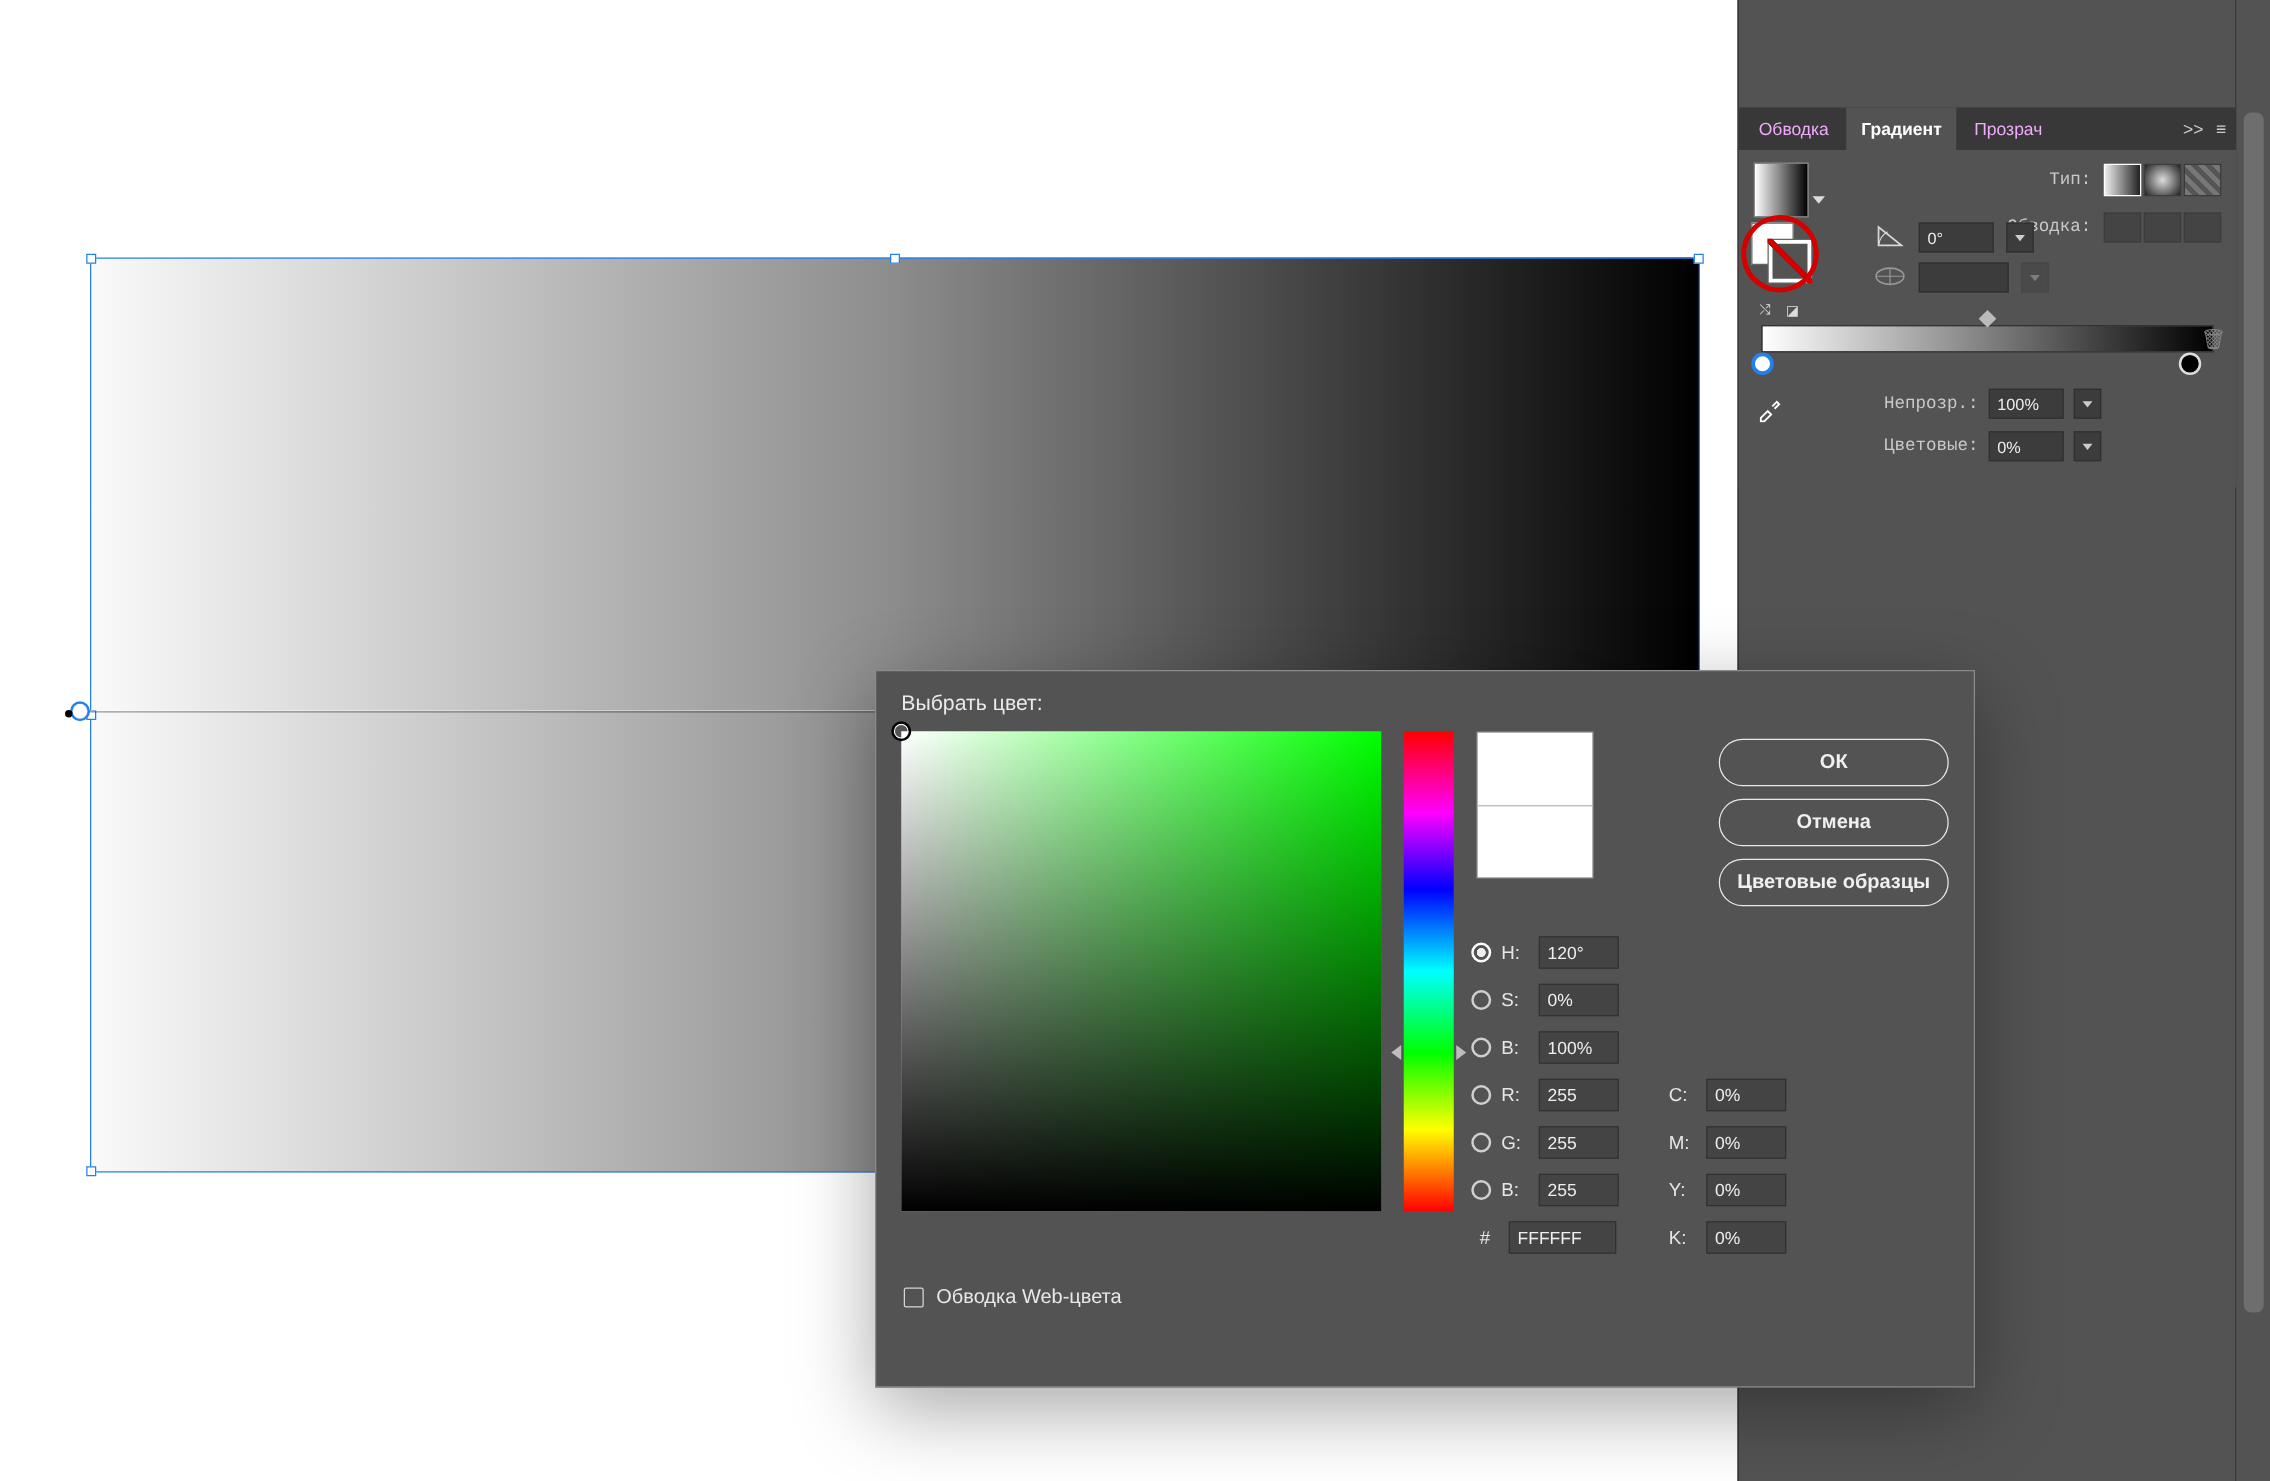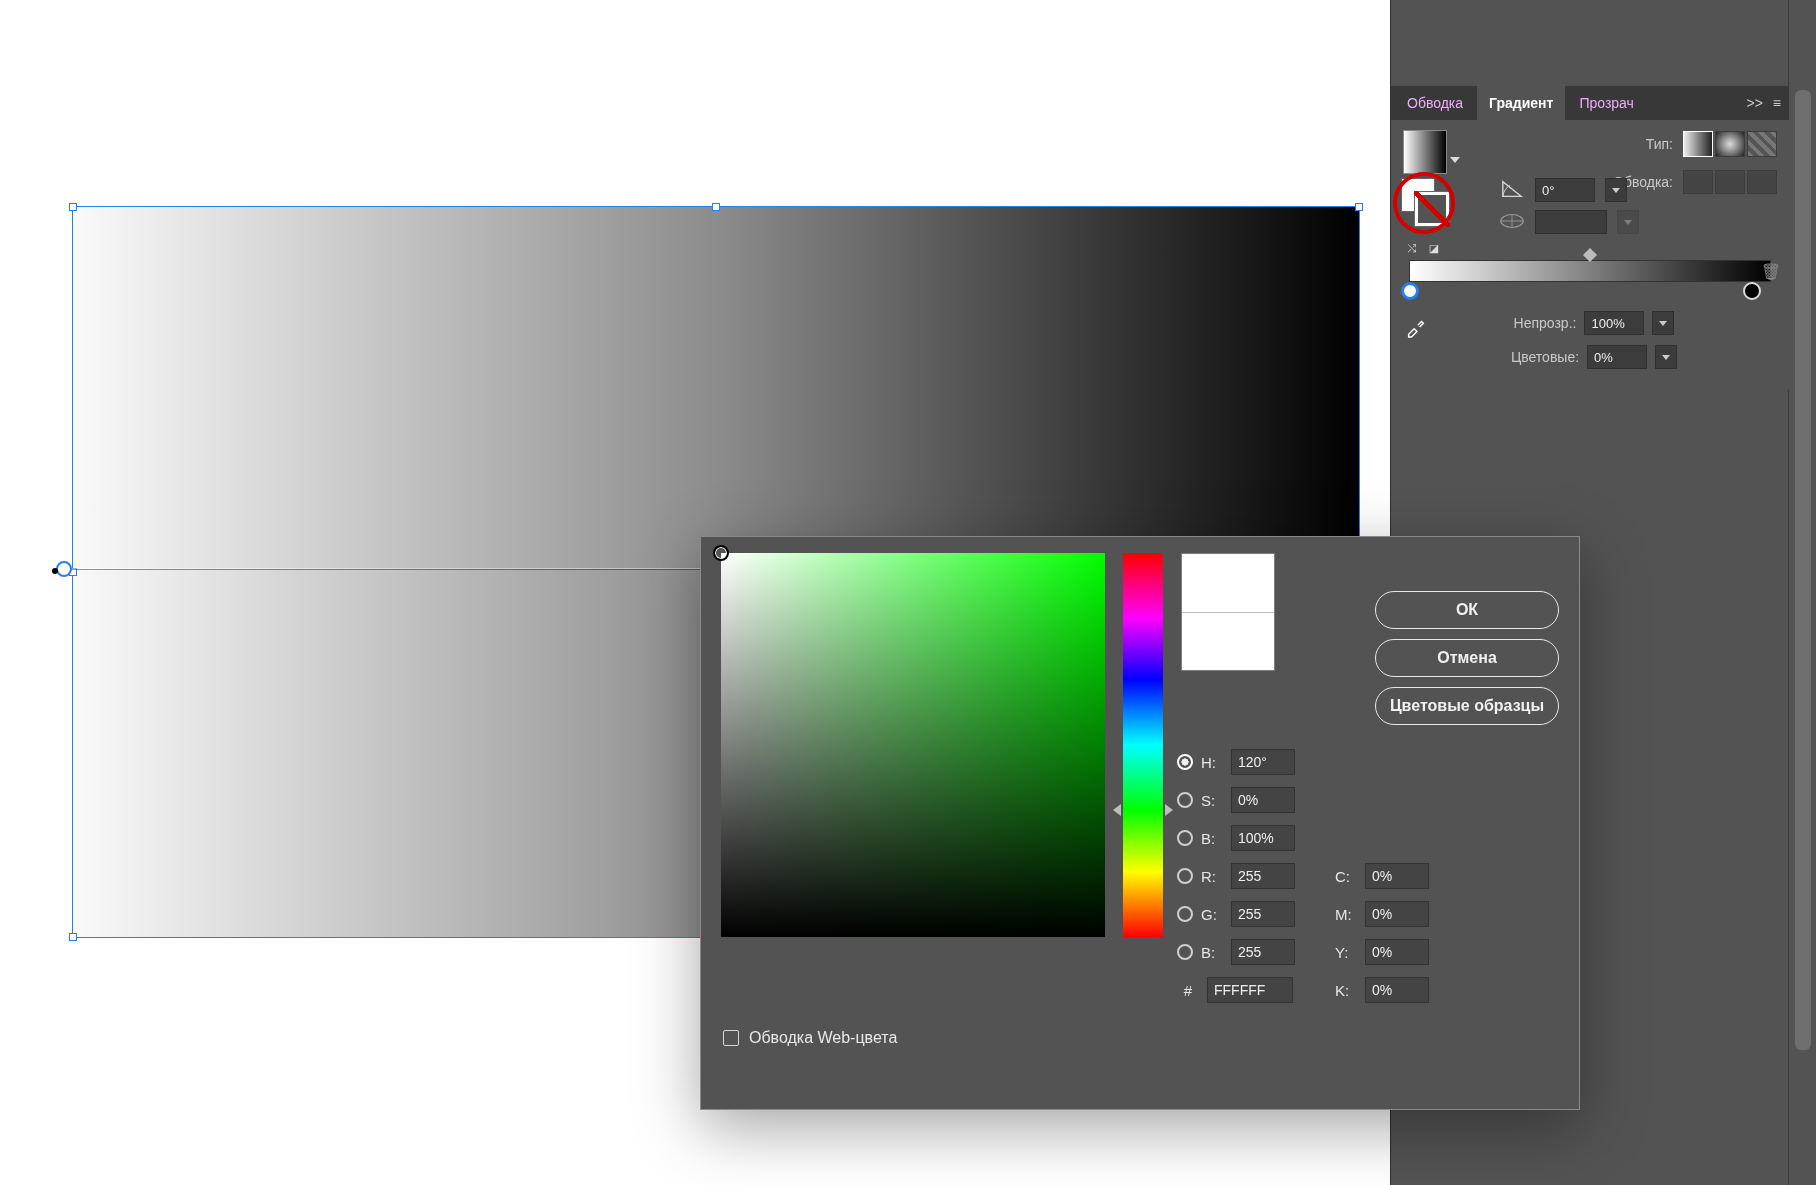--- a/index.html
+++ b/index.html
@@ -166,21 +166,21 @@
     pointer-events: none;
     transform: rotate(-8deg);
   }
   .swap-icons {
     position: absolute; left: 12px; top: 120px;
     display:flex; gap:4px;
   }
   .swap-icons div{
     width:18px;height:16px;display:flex;align-items:center;justify-content:center;color:#ddd;font-size:11px;
   }
-  .label { color: #c9c9c9; font-size: 14px; }
+  .label { color: #c9c9c9; font-size: 14px; font-family: Liberation Mono, monospace; }
   .type-btns, .stroke-btns { display:flex; gap:2px; }
   .type-btn {
     width: 30px; height: 26px;
     border: 1px solid #3c3c3c;
     background: #4a4a4a;
     display:flex;align-items:center;justify-content:center;
     cursor:pointer;
   }
   .type-btn.linear { background: linear-gradient(90deg,#eee,#222); border:1px solid #fff; }
   .type-btn.radial { background: radial-gradient(circle,#ddd,#222); }
@@ -503,20 +503,21 @@
           <div class="input-box">0%</div>
           <div class="dd-arrow"></div>
         </div>
       </div>
     </div>
   </div>
 </div>
 
 <div class="picker">
   <div class="picker-body">
+    <div class="picker-heading">Выбрать цвет:</div>
 
     <div class="picker-main">
       <div class="sat-field">
         <div class="sat-ring"></div>
       </div>
       <div class="hue-strip"></div>
       <div class="preview-col">
         <div class="preview-box">
           <div class="preview-top"></div>
           <div class="preview-bot"></div>

